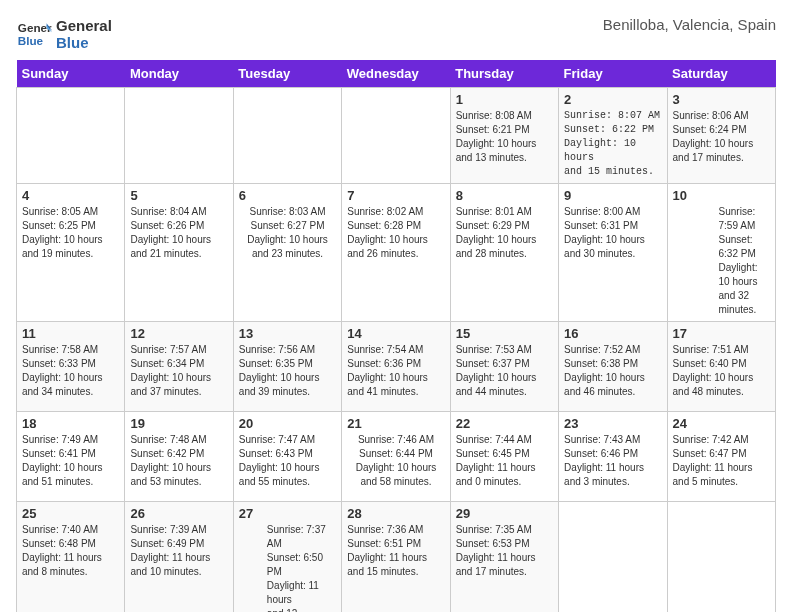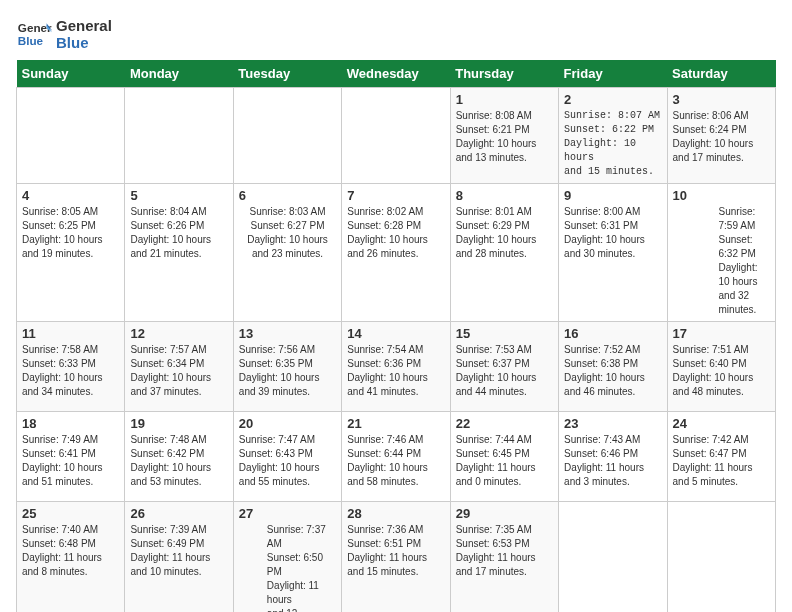--- a/index.html
+++ b/index.html
@@ -36,21 +36,21 @@
     .subtitle {
       font-size: 15px;
       color: #555;
     }
     table {
       width: 100%;
       border-collapse: collapse;
       font-size: 11px;
     }
     thead tr th {
-      background: #15803d;
+      background: #6d28d9;
       color: #fff;
       text-align: left;
       padding: 6px 5px;
       font-size: 13px;
       font-weight: bold;
     }
     tbody tr td {
       border: 1px solid #ccc;
       vertical-align: top;
       padding: 4px 5px;
@@ -92,20 +92,21 @@
       <text x="2" y="32" font-size="13" font-weight="bold" fill="#2e6db4">Blue</text>
       <polygon points="34,8 40,16 34,12" fill="#2e6db4"></polygon>
       <polygon points="34,10 40,18 34,14" fill="#5ba3e0"></polygon>
     </svg>
     <div>
       <div style="font-size:15px;font-weight:bold;color:#333;">General</div>
       <div style="font-size:15px;font-weight:bold;color:#2e6db4;">Blue</div>
     </div>
   </div>
   <div class="title-area">
+    <div class="subtitle">Benilloba, Valencia, Spain</div>
   </div>
 </div>
 
 <table>
   <thead>
     <tr>
     <th>Sunday</th>
         <th>Monday</th>
         <th>Tuesday</th>
         <th>Wednesday</th>
@@ -261,21 +262,21 @@
         </td>
         <td>
           <div class="day-number">20</div>
           <div class="day-info" style="white-space: pre-line;">Sunrise: 7:47 AM
 Sunset: 6:43 PM
 Daylight: 10 hours
 and 55 minutes.</div>
         </td>
         <td>
           <div class="day-number">21</div>
-          <div class="day-info" style="white-space: pre-line;">Sunrise: 7:46 AM
+          <div class="day-info" style="white-space: pre-line; text-align: center;">Sunrise: 7:46 AM
 Sunset: 6:44 PM
 Daylight: 10 hours
 and 58 minutes.</div>
         </td>
         <td>
           <div class="day-number">22</div>
           <div class="day-info" style="white-space: pre-line;">Sunrise: 7:44 AM
 Sunset: 6:45 PM
 Daylight: 11 hours
 and 0 minutes.</div>

